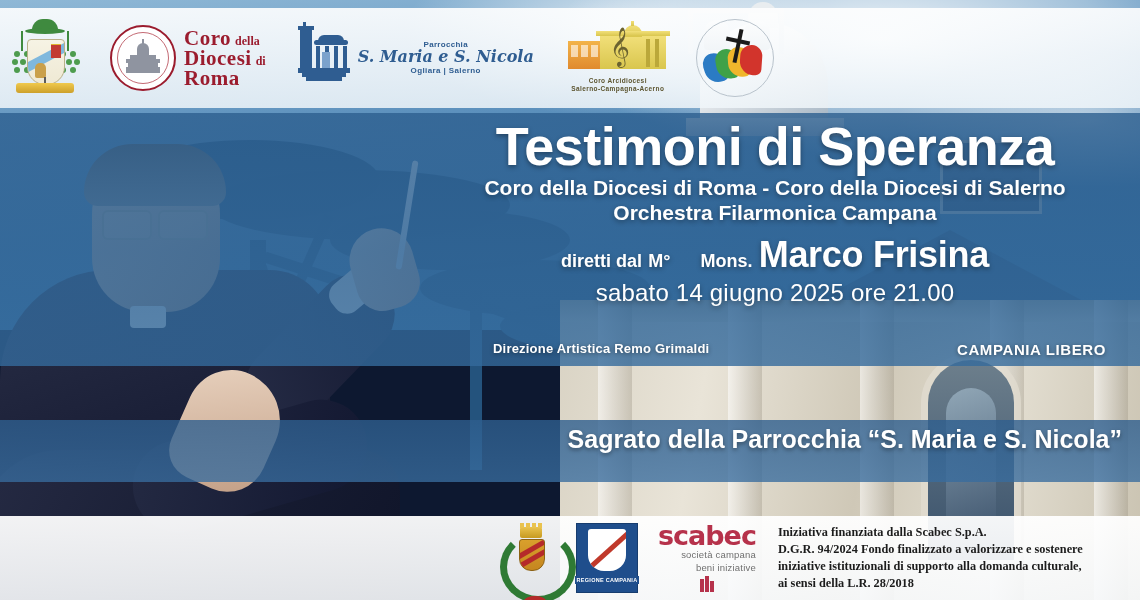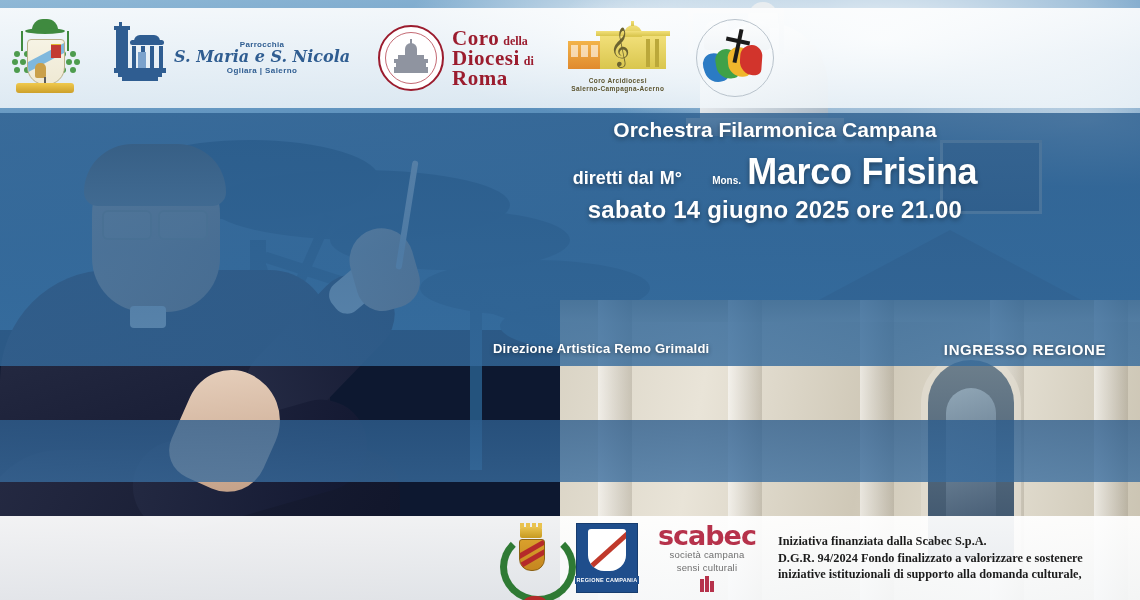--- a/index.html
+++ b/index.html
@@ -191,23 +191,23 @@
     text-align:center;color:#fff;text-shadow:0 2px 5px rgba(0,0,0,.38);
   }
   .title{
     font-size:54px;font-weight:bold;letter-spacing:-.5px;line-height:1.04;margin:0 0 2px 0;
   }
   .sub1{font-size:21px;font-weight:bold;line-height:1.18;}
   .sub2{font-size:21px;font-weight:bold;line-height:1.18;}
   .sub3{font-size:21px;font-weight:bold;line-height:1.18;margin-bottom:8px;}
   .dirline{font-size:22px;font-weight:bold;white-space:nowrap;margin-bottom:3px;}
   .dirline .small{font-size:18px;margin-top:14px;}
-  .dirline .smaller{font-size:10px;margin-left:24px;}
+  .dirline .smaller{font-size:18px;margin-left:24px;}
   .dirline .big{font-size:36px;letter-spacing:-.3px;}
-  .datetime{font-size:24px;font-weight:bold;letter-spacing:.2px;}
+  .datetime{font-size:24px;font-weight:normal;letter-spacing:.2px;}
 
   .artdir{
     position:absolute;left:493px;top:341px;color:#fff;font-size:13px;font-weight:bold;
     text-shadow:0 1px 4px rgba(0,0,0,.45);letter-spacing:.2px;
   }
   .freeentry{
     position:absolute;right:34px;top:341px;color:#fff;font-size:15px;font-weight:bold;
     letter-spacing:.6px;text-shadow:0 1px 4px rgba(0,0,0,.45);
   }
 
@@ -246,21 +246,21 @@
     background:repeating-linear-gradient(90deg,#e9c24e 0 4px,transparent 4px 6px);}
   
   .rc{width:60px;height:68px;background:#1f4e8c;border:1px solid #163c6e;
     display:flex;flex-direction:column;align-items:center;justify-content:flex-start;margin-left:14px;}
   .rc-sh{width:38px;height:42px;margin-top:5px;background:#fff;border-radius:3px 3px 16px 16px;
     position:relative;overflow:hidden;}
   .rc-sh i{position:absolute;left:-4px;top:18px;width:52px;height:5px;background:#c0392b;transform:rotate(-42deg);}
   .rc-txt{font-size:5.5px;font-weight:bold;color:#fff;letter-spacing:.3px;margin-top:5px;
     background:#1f4e8c;padding:1px 2px;white-space:nowrap;}
   
-  .scabec{margin-left:20px;text-align:center;}
+  .scabec{margin-left:20px;text-align:right;}
   .sc-word{font-size:27px;font-weight:bold;color:#b6324b;letter-spacing:-1px;line-height:.9;
     font-family:"DejaVu Sans",sans-serif;}
   .sc-sub{font-size:9.5px;color:#6f6f6f;line-height:1.12;margin-top:2px;letter-spacing:.2px;}
   .sc-ico{width:14px;height:16px;margin:3px auto 0;position:relative;}
   .sc-ico i{position:absolute;bottom:0;width:4px;background:#b6324b;}
   .sc-ico i:nth-child(1){left:0;height:13px;}
   .sc-ico i:nth-child(2){left:5px;height:16px;}
   .sc-ico i:nth-child(3){left:10px;height:11px;}
   
   .fund{margin-left:22px;font-family:"Liberation Serif",serif;font-weight:bold;
@@ -364,58 +364,58 @@
           <i class="sh-band"></i>
             <i class="sh-gold"></i>
             <i class="sh-red"></i>
             <i class="sh-fig"></i>
         </span>
         <span class="cross-b"></span>
         <span class="motto"></span>
       </div>
     </div>
 
+    <div class="logo lg-roma">
+      <div class="roma-seal">
+        <div class="basilica">
+          <i class="bs" style="left:11px;top:0;width:12px;height:12px;border-radius:6px 6px 0 0;"></i>
+          <i class="bs" style="left:16px;top:-4px;width:2px;height:5px;"></i>
+          <i class="bs" style="left:4px;top:12px;width:26px;height:4px;"></i>
+          <i class="bs" style="left:0;top:16px;width:34px;height:4px;"></i>
+          <i class="bs" style="left:2px;top:20px;width:30px;height:4px;"></i>
+          <i class="bs" style="left:0;top:24px;width:34px;height:6px;"></i>
+        </div>
+      </div>
+      <div class="roma-txt">
+        <div class="rt-line"><span class="rt-big">Coro</span> <span class="rt-sm">della</span></div>
+        <div class="rt-line"><span class="rt-big">Diocesi</span> <span class="rt-sm">di</span></div>
+        <div class="rt-line"><span class="rt-big">Roma</span></div>
+      </div>
+    </div>
+
     <div class="logo lg-parr">
       <div class="parr-draw">
         <i class="pd" style="left:4px;top:2px;width:12px;height:40px;"></i>
         <i class="pd" style="left:2px;top:0px;width:16px;height:4px;"></i>
         <i class="pd" style="left:7px;top:-4px;width:3px;height:6px;"></i>
         <i class="pd" style="left:18px;top:14px;width:34px;height:5px;border-radius:3px;"></i>
         <i class="pd" style="left:22px;top:9px;width:26px;height:6px;border-radius:13px 13px 0 0;"></i>
         <i class="pd" style="left:20px;top:20px;width:4px;height:22px;"></i>
         <i class="pd" style="left:29px;top:20px;width:4px;height:22px;"></i>
         <i class="pd" style="left:38px;top:20px;width:4px;height:22px;"></i>
         <i class="pd" style="left:47px;top:20px;width:4px;height:22px;"></i>
         <i class="pd" style="left:2px;top:42px;width:52px;height:5px;"></i>
         <i class="pd" style="left:6px;top:47px;width:44px;height:4px;"></i>
         <i class="pd" style="left:10px;top:51px;width:36px;height:4px;"></i>
         <i class="pd" style="left:26px;top:26px;width:8px;height:16px;background:#7ba2cc;"></i>
       </div>
       <div class="parr-txt">
         <div class="parr-t1">Parrocchia</div>
         <div class="parr-t2">S. Maria e S. Nicola</div>
         <div class="parr-t3">Ogliara | Salerno</div>
-      </div>
-    </div>
-
-    <div class="logo lg-roma">
-      <div class="roma-seal">
-        <div class="basilica">
-          <i class="bs" style="left:11px;top:0;width:12px;height:12px;border-radius:6px 6px 0 0;"></i>
-          <i class="bs" style="left:16px;top:-4px;width:2px;height:5px;"></i>
-          <i class="bs" style="left:4px;top:12px;width:26px;height:4px;"></i>
-          <i class="bs" style="left:0;top:16px;width:34px;height:4px;"></i>
-          <i class="bs" style="left:2px;top:20px;width:30px;height:4px;"></i>
-          <i class="bs" style="left:0;top:24px;width:34px;height:6px;"></i>
-        </div>
-      </div>
-      <div class="roma-txt">
-        <div class="rt-line"><span class="rt-big">Coro</span> <span class="rt-sm">della</span></div>
-        <div class="rt-line"><span class="rt-big">Diocesi</span> <span class="rt-sm">di</span></div>
-        <div class="rt-line"><span class="rt-big">Roma</span></div>
       </div>
     </div>
 
     <div class="logo">
       <div class="lg-sal">
         <div class="sal-draw">
           <i class="sal-o" style="left:2px;top:18px;width:34px;height:28px;"></i>
           <i class="sal-o" style="left:5px;top:22px;width:7px;height:12px;background:#fff;opacity:.6"></i>
           <i class="sal-o" style="left:15px;top:22px;width:7px;height:12px;background:#fff;opacity:.6"></i>
           <i class="sal-o" style="left:25px;top:22px;width:7px;height:12px;background:#fff;opacity:.6"></i>
@@ -442,35 +442,38 @@
       <span class="giu-f" style="left:44px;top:26px;background:#d2342c;transform:rotate(4deg)"></span>
       <span class="giu-cross"></span>
       <span class="giu-cross2"></span>
       <span class="giu-arc" style="font-size:0">Pellegrini di Speranza</span>
     </div>
   </div>
 
   <div class="mainband"></div>
 
   <div class="maintext">
+    <div class="title">Testimoni di Speranza</div>
+    <div class="sub2">Coro della Diocesi di Roma - Coro della Diocesi di Salerno</div>
     <div class="sub3">Orchestra Filarmonica Campana</div>
     <div class="dirline">
       <span class="small">diretti dal</span>
       <span class="small">M°</span>
       <span class="smaller">Mons.</span>
       <span class="big">Marco Frisina</span>
     </div>
     <div class="datetime">sabato 14 giugno 2025 ore 21.00</div>
   </div>
 
   <div class="artdir">Direzione Artistica Remo Grimaldi</div>
-  <div class="freeentry">INGRESSO REGIONE</div>
+  <div class="freeentry">CAMPANIA LIBERO</div>
 
   <div class="venueband"></div>
   <div class="venue">
+    <div class="v1">Sagrato della Parrocchia “S. Maria e S. Nicola”</div>
   </div>
 
   <div class="footer">
     <div class="foot-inner">
 
       <div class="crest">
         <span class="wreath"></span>
         <span class="crown"></span>
         <span class="crest-sh">
             <i></i>
@@ -481,30 +484,31 @@
       <div class="rc">
         <span class="rc-sh">
             <i></i>
           </span>
         <span class="rc-txt">REGIONE CAMPANIA</span>
       </div>
 
       <div class="scabec">
         <div class="sc-word">scabec</div>
         <div class="sc-sub">società campana</div>
-        <div class="sc-sub">sensi culturali</div>
+        <div class="sc-sub">beni iniziative</div>
         <div class="sc-ico">
             <i></i>
             <i></i>
             <i></i>
           </div>
       </div>
 
       <div class="fund">
         <div>Iniziativa finanziata dalla Scabec S.p.A.</div>
         <div>D.G.R. 94/2024 Fondo finalizzato a valorizzare e sostenere</div>
         <div>iniziative istituzionali di supporto alla domanda culturale,</div>
+        <div>ai sensi della L.R. 28/2018</div>
       </div>
 
     </div>
   </div>
 
 </div>
 
 </body></html>

